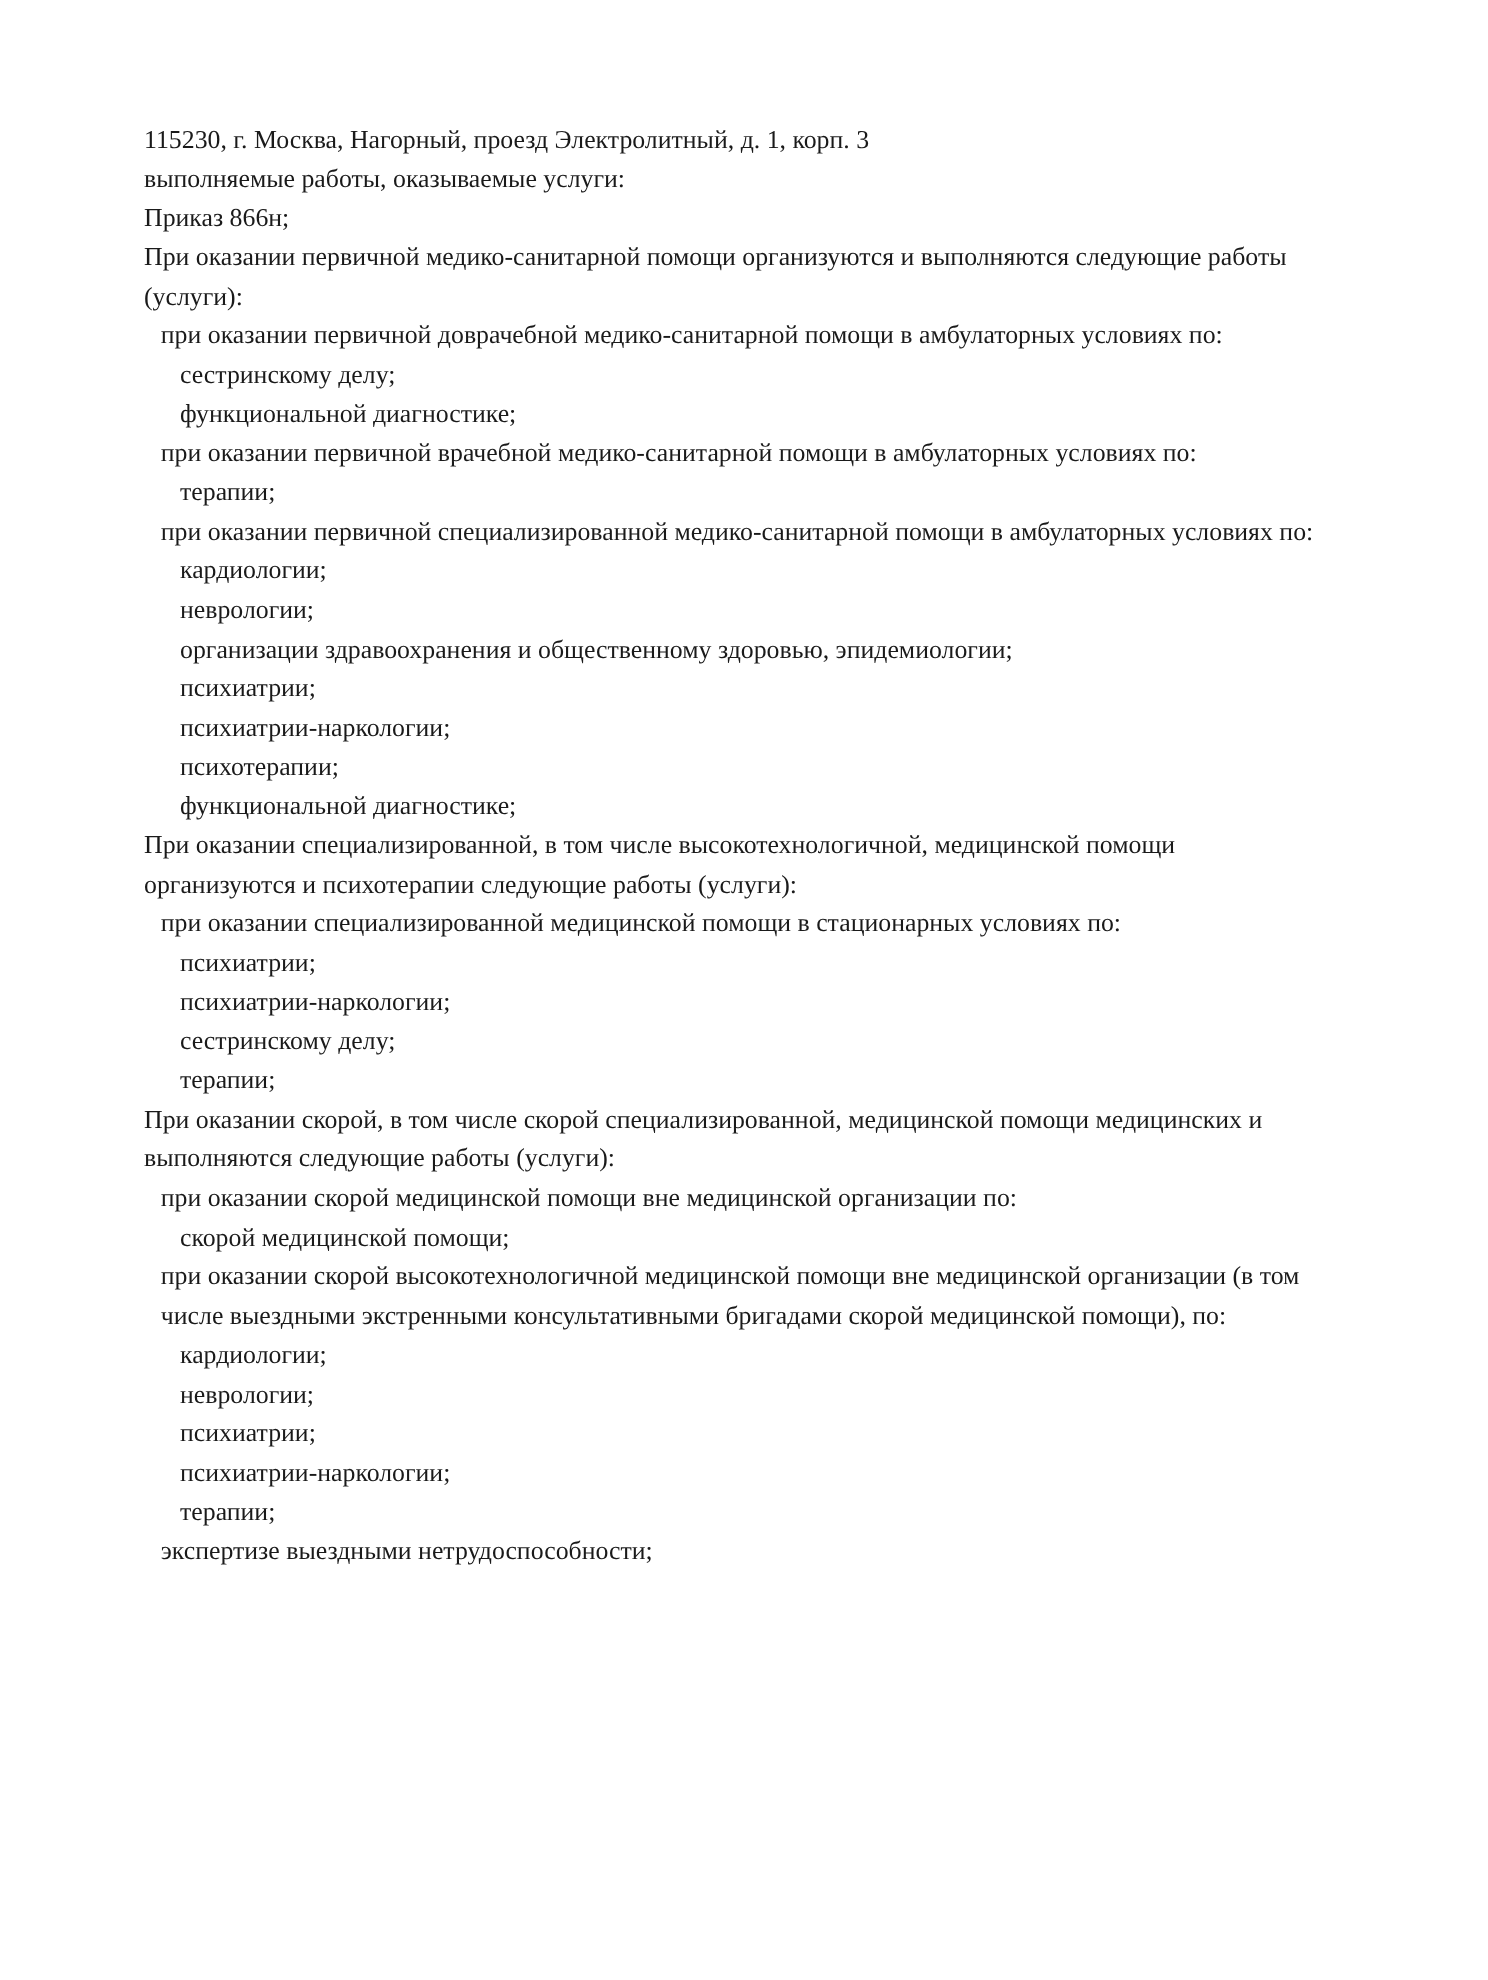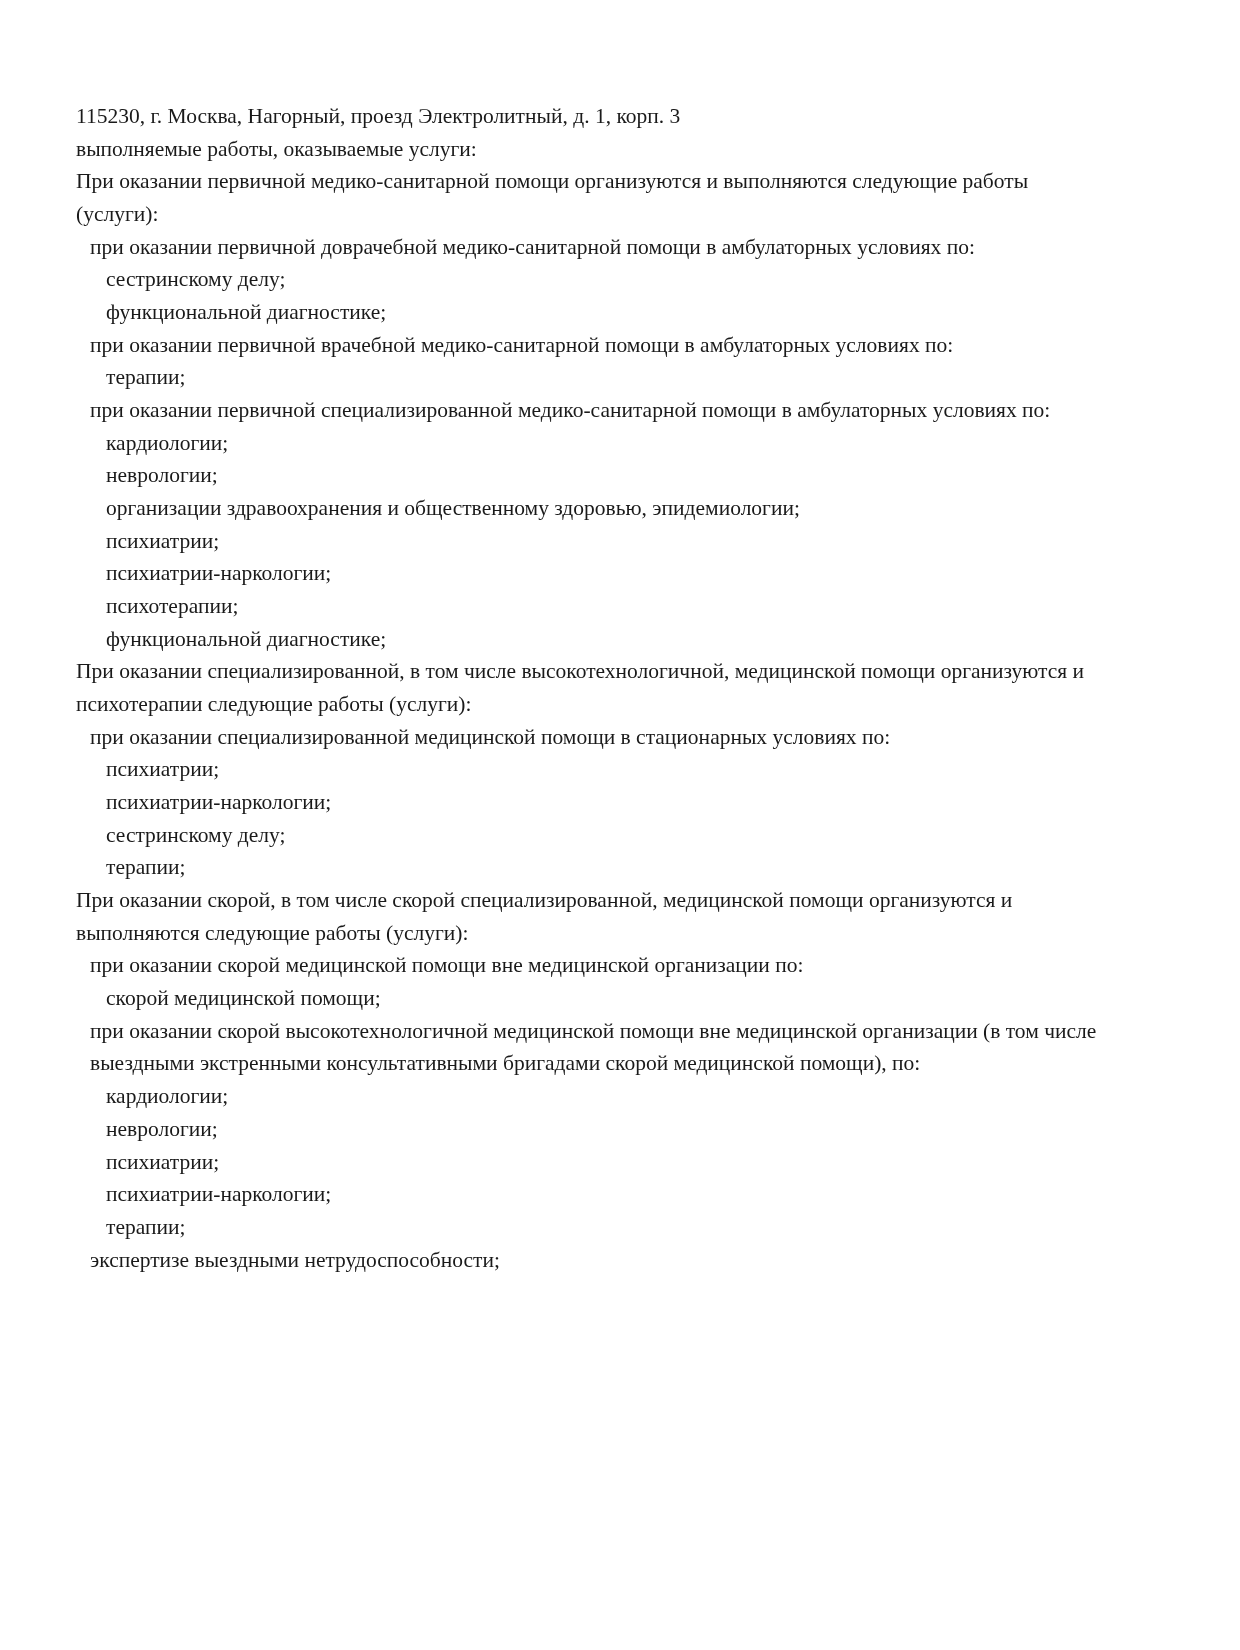--- a/index.html
+++ b/index.html
@@ -6,21 +6,21 @@
     margin: 0;
     padding: 0;
     background: #ffffff;
   }
   .page {
     width: 1240px;
     height: 1650px;
     background: #ffffff;
     position: relative;
     box-sizing: border-box;
-    padding: 100px 140px 0 76px;
+    padding: 100px 140px 0 120px;
     font-family: "Liberation Serif", "DejaVu Serif", serif;
     color: #1a1a1a;
   }
   .doc-body {
     font-size: 21.5px;
     line-height: 1.52;
   }
   .line {
     white-space: pre-wrap;
     margin: 0;
@@ -34,41 +34,42 @@
     text-align: left;
   }
 </style>
 </head>
 <body>
 
 <div class="page">
   <div class="doc-body" id="doc-body">
       <p class="para line indent-0">115230, г. Москва, Нагорный, проезд Электролитный, д. 1, корп. 3</p>
       <p class="para line indent-0">выполняемые работы, оказываемые услуги:</p>
+      <p class="para line indent-0">Приказ 866н;</p>
       <p class="para line indent-0">При оказании первичной медико-санитарной помощи организуются и выполняются следующие работы (услуги):</p>
       <p class="para line indent-1">при оказании первичной доврачебной медико-санитарной помощи в амбулаторных условиях по:</p>
       <p class="para line indent-2">сестринскому делу;</p>
       <p class="para line indent-2">функциональной диагностике;</p>
       <p class="para line indent-1">при оказании первичной врачебной медико-санитарной помощи в амбулаторных условиях по:</p>
       <p class="para line indent-2">терапии;</p>
       <p class="para line indent-1">при оказании первичной специализированной медико-санитарной помощи в амбулаторных условиях по:</p>
       <p class="para line indent-2">кардиологии;</p>
       <p class="para line indent-2">неврологии;</p>
       <p class="para line indent-2">организации здравоохранения и общественному здоровью, эпидемиологии;</p>
       <p class="para line indent-2">психиатрии;</p>
       <p class="para line indent-2">психиатрии-наркологии;</p>
       <p class="para line indent-2">психотерапии;</p>
       <p class="para line indent-2">функциональной диагностике;</p>
       <p class="para line indent-0">При оказании специализированной, в том числе высокотехнологичной, медицинской помощи организуются и психотерапии следующие работы (услуги):</p>
       <p class="para line indent-1">при оказании специализированной медицинской помощи в стационарных условиях по:</p>
       <p class="para line indent-2">психиатрии;</p>
       <p class="para line indent-2">психиатрии-наркологии;</p>
       <p class="para line indent-2">сестринскому делу;</p>
       <p class="para line indent-2">терапии;</p>
-      <p class="para line indent-0">При оказании скорой, в том числе скорой специализированной, медицинской помощи организуются и выполняются следующие работы (услуги):</p>
+      <p class="para line indent-0">При оказании скорой, в том числе скорой специализированной, медицинской помощи медицинских и выполняются следующие работы (услуги):</p>
       <p class="para line indent-1">при оказании скорой медицинской помощи вне медицинской организации по:</p>
       <p class="para line indent-2">скорой медицинской помощи;</p>
       <p class="para line indent-1">при оказании скорой высокотехнологичной медицинской помощи вне медицинской организации (в том числе выездными экстренными консультативными бригадами скорой медицинской помощи), по:</p>
       <p class="para line indent-2">кардиологии;</p>
       <p class="para line indent-2">неврологии;</p>
       <p class="para line indent-2">психиатрии;</p>
       <p class="para line indent-2">психиатрии-наркологии;</p>
       <p class="para line indent-2">терапии;</p>
       <p class="para line indent-1">экспертизе выездными нетрудоспособности;</p>
     </div>

